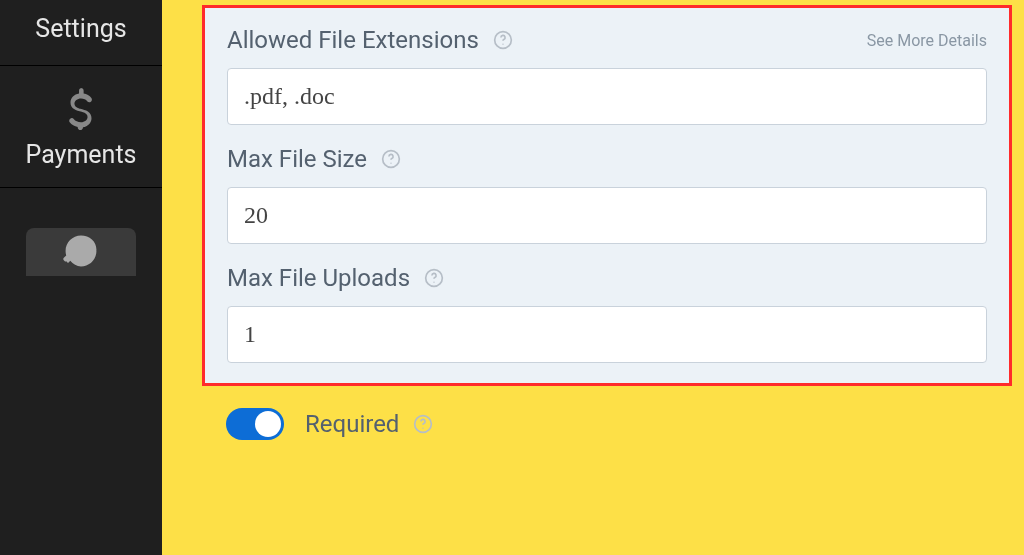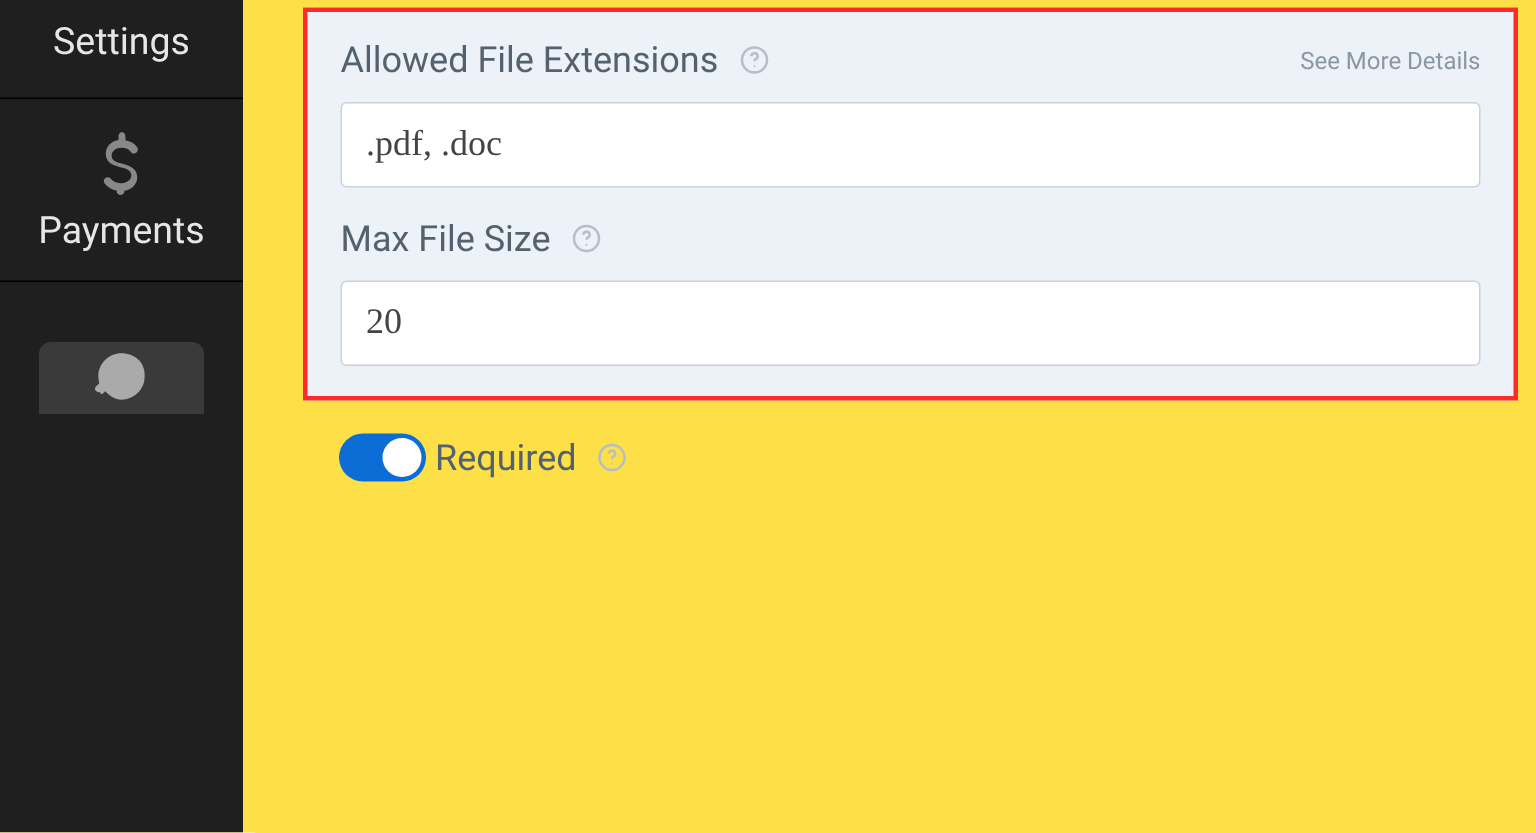--- a/index.html
+++ b/index.html
@@ -145,21 +145,21 @@
       right: 3px;
       top: 3px;
       width: 26px;
       height: 26px;
       background: #fff;
       border-radius: 50%;
     }
     .required-label {
       color: #54616f;
       font-size: 24px;
-      margin-left: 6px;
+      margin-left: 21px;
     }
   </style>
 </head>
 <body>
 
 <div class="sidebar">
   <div class="sidebar-item first">
     <span class="sidebar-item-label">Settings</span>
   </div>
   <div class="sidebar-item">
@@ -206,20 +206,33 @@
           <svg viewBox="0 0 24 24" stroke-width="2">
               <circle cx="12" cy="12" r="10"></circle>
               <path d="M9.5 9a2.5 2.5 0 1 1 3.5 2.3c-.8.4-1 1-1 1.7"></path>
               <circle cx="12" cy="17" r="0.8" fill="#b6bec7" stroke="none"></circle>
             </svg>
         </span>
       </div>
       <input class="text-input" type="text" value="20" style="">
     </div>
 
+    <div class="field-row">
+      <div class="label-row">
+        <span class="field-label">Max File Uploads</span>
+        <span class="help-icon">
+          <svg viewBox="0 0 24 24" stroke-width="2">
+              <circle cx="12" cy="12" r="10"></circle>
+              <path d="M9.5 9a2.5 2.5 0 1 1 3.5 2.3c-.8.4-1 1-1 1.7"></path>
+              <circle cx="12" cy="17" r="0.8" fill="#b6bec7" stroke="none"></circle>
+            </svg>
+        </span>
+      </div>
+      <input class="text-input" type="text" value="1" style="">
+    </div>
 
   </div>
 
   <div class="required-row">
     <div class="toggle">
       <div class="toggle-knob"></div>
     </div>
     <span class="required-label">Required</span>
     <span class="help-icon">
       <svg viewBox="0 0 24 24" stroke-width="2">

